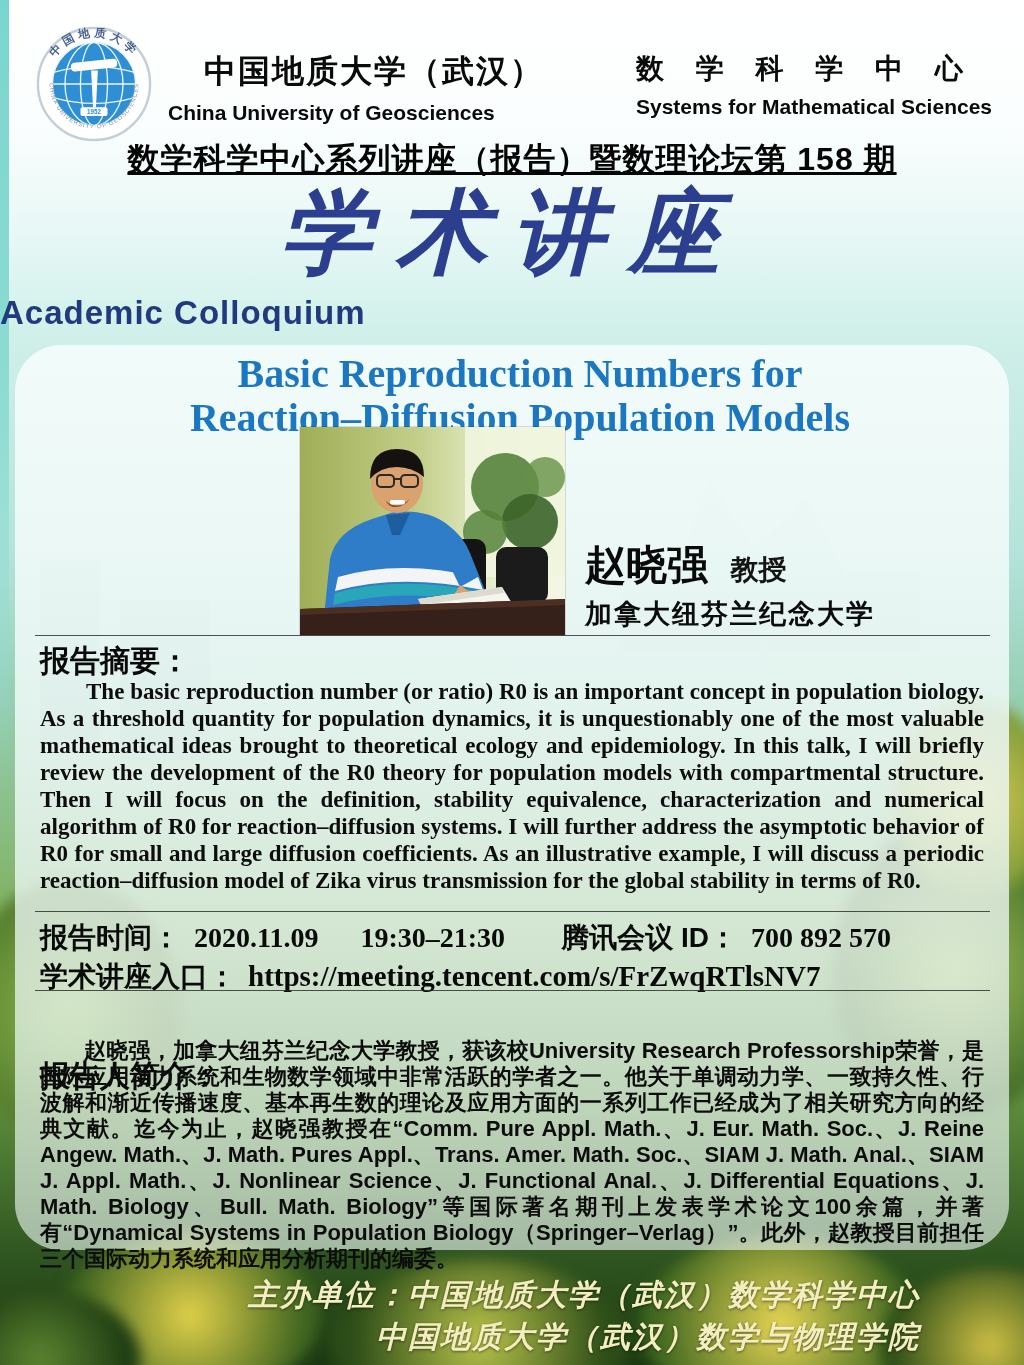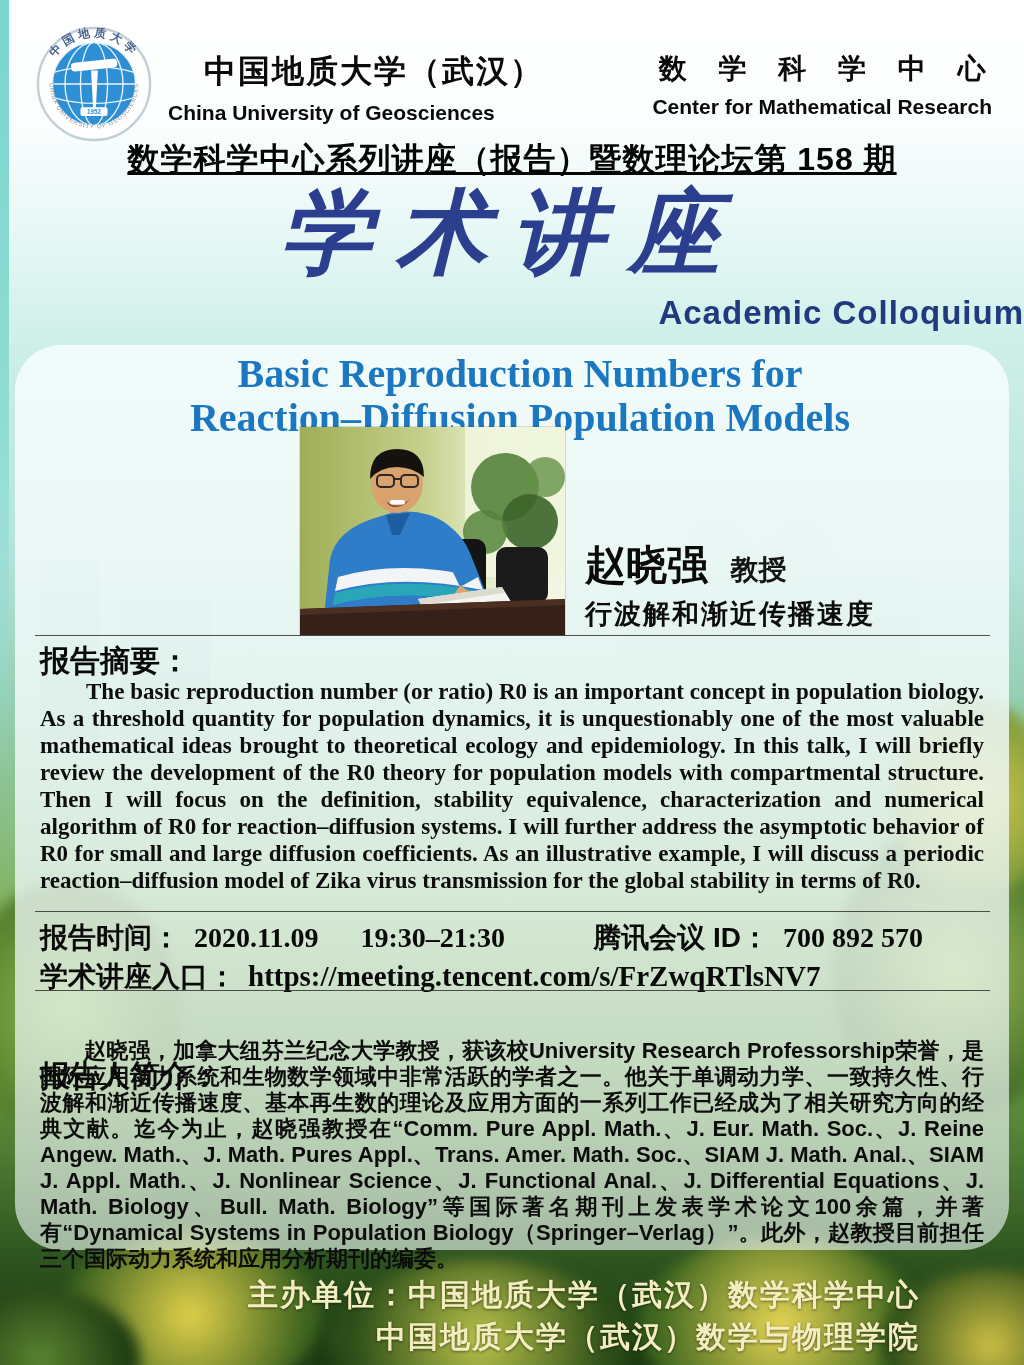--- a/index.html
+++ b/index.html
@@ -21,29 +21,29 @@
     position:absolute; left:15px; top:345px; width:994px; height:905px;
     border-radius:46px;
     background:linear-gradient(180deg, rgba(243,252,251,.95) 0%,
       rgba(238,248,246,.85) 45%, rgba(233,245,241,.62) 100%);
   }
   
   .logo { position:absolute; left:36px; top:26px; width:116px; height:116px; }
   .univ-block { position:absolute; left:168px; top:50px; }
   .univ-cn { font-size:32px; font-weight:bold; letter-spacing:2px; color:#0a0a0a;margin-left:36px; }
   .univ-en { font-size:21px; font-weight:bold; margin-top:7px; color:#0a0a0a; }
-  .center-block { position:absolute; right:32px; top:50px; text-align:center; }
+  .center-block { position:absolute; right:32px; top:50px; text-align:left; }
   .center-cn { font-size:28px; font-weight:bold; letter-spacing:12px; margin-right:-12px; color:#0a0a0a; }
   .center-en { font-size:21px; font-weight:bold; margin-top:7px; color:#0a0a0a; }
   .series { position:absolute; left:0; right:0; top:138px; text-align:center;
     font-size:32px; font-weight:bold; letter-spacing:1px; color:#050505;text-decoration:underline; }
   .calligraphy { position:absolute; left:0; right:0; top:182px; text-align:center;
     font-family:"DejaVu Serif", serif; font-weight:bold; font-style:italic;
     font-size:92px; line-height:100px; letter-spacing:24px; color:#2c3e8e; }
-  .colloquium { position:absolute; left:0; right:0; top:294px; text-align:right;
+  .colloquium { position:absolute; left:0; right:0; top:294px; text-align:left;
     font-size:33px; font-weight:bold; color:#21397f; letter-spacing:1px; }
   
   .talk-title { position:absolute; left:0; right:0; top:352px; text-align:center;
     font-family:"Liberation Serif", serif; font-weight:bold;
     font-size:40px; line-height:44px; color:#1b77c0;padding-left:16px; }
   
   .photo { position:absolute; left:300px; top:427px; width:265px; height:208px;
     box-shadow:0 0 0 1px rgba(0,0,0,.12); }
   .speaker-row { position:absolute; left:585px; top:538px; white-space:nowrap; }
   .speaker-name { font-size:41px; font-weight:bold; color:#0a0a0a; }
@@ -56,28 +56,28 @@
   
   .sec-heading { position:absolute; left:40px; font-size:30px; font-weight:bold; color:#0a0a0a; }
   .abstract-body { position:absolute; left:40px; right:40px; top:678px;
     font-family:"Liberation Serif", serif; font-weight:bold; font-size:23px;
     line-height:27px; text-align:justify; text-indent:2em; color:#0d0d0d; }
   .sched-row1 { position:absolute; left:40px; top:919px; font-size:28px;
     font-weight:bold; color:#0a0a0a; white-space:nowrap; }
   .sched-row2 { position:absolute; left:40px; top:958px; font-size:28px;
     font-weight:bold; color:#0a0a0a; white-space:nowrap; }
   .serif-num { font-family:"Liberation Serif", serif; }
-  .gap-s { margin-left:14px;margin-top:24px; } .gap-m { margin-left:42px; } .gap-l { margin-left:88px; }
+  .gap-s { margin-left:14px;margin-top:24px; } .gap-m { margin-left:42px; } .gap-l { margin-left:56px; }
   .entry-url { font-family:"Liberation Serif", serif; font-size:29px; margin-left:12px; }
   .bio-body { position:absolute; left:40px; right:40px; top:1038px;
     font-weight:bold; font-size:22px; line-height:26px; text-align:justify;
     text-indent:2em; color:#0d0d0d; }
   
   .footer { position:absolute; right:104px; top:1274px; text-align:right;
-    font-weight:bold; font-size:30px; line-height:42px;
+    font-weight:bold; font-style:italic; font-size:30px; line-height:42px;
     color:#f3edbf; letter-spacing:2px; text-shadow:0 1px 3px rgba(0,0,0,.5); }
 </style>
 </head>
 <body>
 
 <div class="poster">
 
   <div class="left-strip"></div>
   <div class="bldg" style="left:40px; top:560px; width:60px; height:180px;"></div>
   <div class="bldg" style="left:120px; top:600px; width:90px; height:160px;"></div>
@@ -113,21 +113,21 @@
     <text font-size="12" fill="#47618f" font-weight="bold" letter-spacing="4"><textPath href="#arcTop" startOffset="50%" text-anchor="middle">中国地质大学</textPath></text>
     <text font-size="6.2" fill="#8a949c" letter-spacing="1"><textPath href="#arcBot" startOffset="50%" text-anchor="middle">CHINA UNIVERSITY OF GEOSCIENCES</textPath></text>
   </svg>
 
   <div class="univ-block">
     <div class="univ-cn">中国地质大学（武汉）</div>
     <div class="univ-en">China University of Geosciences</div>
   </div>
   <div class="center-block">
     <div class="center-cn">数 学 科 学 中 心</div>
-    <div class="center-en">Center for Mathematical Research</div>
+    <div class="center-en">Systems for Mathematical Sciences</div>
   </div>
 
   <div class="series">数学科学中心系列讲座（报告）暨数理论坛第 158 期</div>
   <div class="calligraphy">学术讲座</div>
   <div class="colloquium">Academic Colloquium</div>
 
   <div class="talk-title">
     <div>Basic Reproduction Numbers for</div>
     <div>Reaction–Diffusion Population Models</div>
   </div>
@@ -170,21 +170,21 @@
     <polygon points="118,172 202,160 204,166 121,178" fill="#dddad0"></polygon>
 
     <polygon points="0,182 265,172 265,208 0,208" fill="#35211a"></polygon>
     <polygon points="0,182 265,172 265,178 0,188" fill="#4d2f22"></polygon>
   </svg>
 
   <div class="speaker-row">
     <span class="speaker-name">赵晓强</span>
     <span class="speaker-title">教授</span>
   </div>
-  <div class="speaker-affil">行波解和渐近传播速度</div>
+  <div class="speaker-affil">加拿大纽芬兰纪念大学</div>
 
   <div class="divider" style="top:635px;"></div>
   <div class="sec-heading" style="top:641px;">报告摘要：</div>
   <div class="abstract-body">The basic reproduction number (or ratio) R0 is an important concept in population biology. As a threshold quantity for population dynamics, it is unquestionably one of the most valuable mathematical ideas brought to theoretical ecology and epidemiology. In this talk, I will briefly review the development of the R0 theory for population models with compartmental structure. Then I will focus on the definition, stability equivalence, characterization and numerical algorithm of R0 for reaction–diffusion systems. I will further address the asymptotic behavior of R0 for small and large diffusion coefficients. As an illustrative example, I will discuss a periodic reaction–diffusion model of Zika virus transmission for the global stability in terms of R0.</div>
 
   <div class="divider" style="top:911px;"></div>
   <div class="sched-row1">
     <span>报告时间：</span><span class="serif-num gap-s">2020.11.09</span><span class="serif-num gap-m">19:30–21:30</span><span class="gap-l">腾讯会议 ID：</span><span class="serif-num gap-s">700 892 570</span>
   </div>
   <div class="sched-row2">

